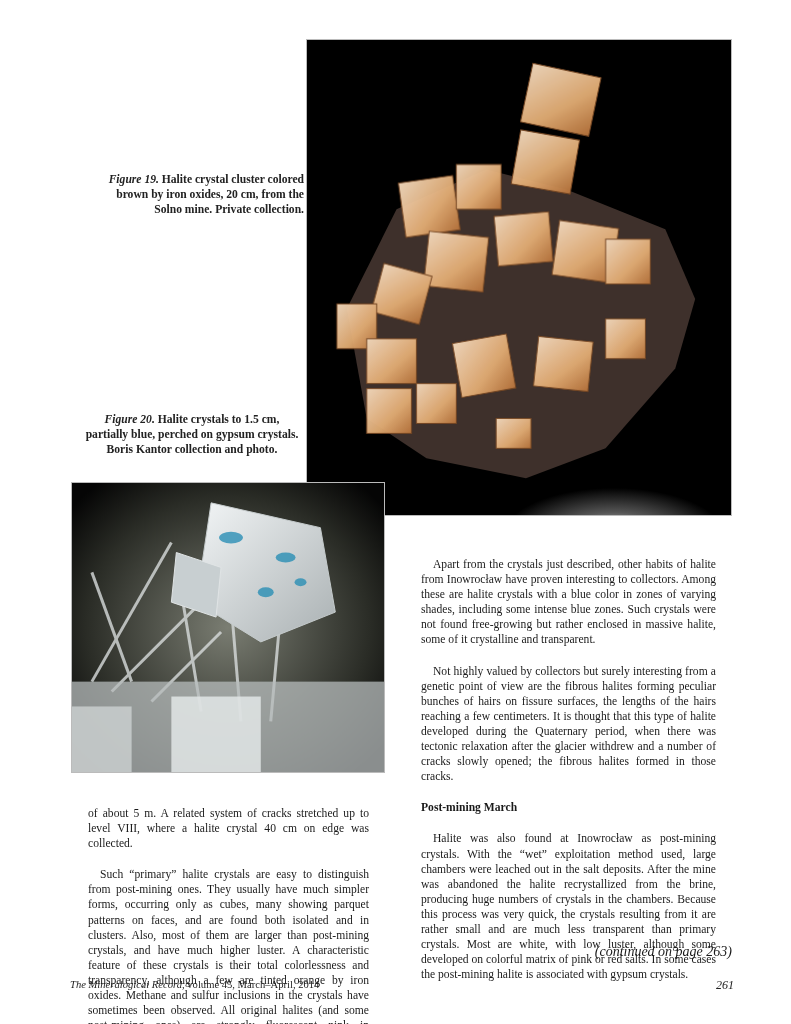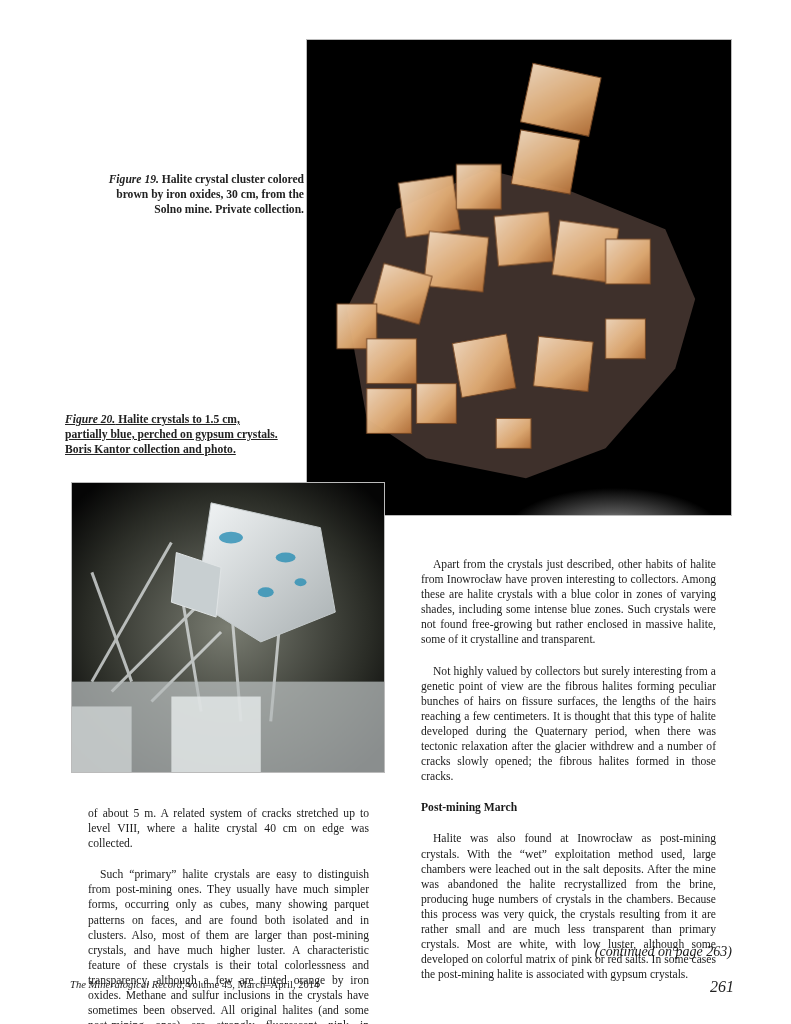--- a/index.html
+++ b/index.html
@@ -10,21 +10,21 @@
     }
     .caption {
       position: absolute;
       font-weight: bold;
       font-size: 11.6px;
       line-height: 15px;
       color: #222;
     }
     .caption i { font-weight: bold; margin-top: 48px; }
     #cap19 { left: 96px; top: 172px; width: 208px; text-align: right; }
-    #cap20 { left: 65px; top: 412px; width: 220px; text-align: left; text-decoration: underline; }
+    #cap20 { left: 82px; top: 412px; width: 220px; text-align: center; }
 
     .photo { position: absolute; overflow: hidden; background: #000; }
     #fig19 { left: 306px; top: 39px; width: 426px; height: 477px; border: 1px solid #bbb; box-sizing: border-box; }
     #fig20 { left: 71px; top: 482px; width: 314px; height: 291px; border: 1px solid #bbb; box-sizing: border-box; }
     .photo svg { display: block; width: 100%; height: 100%; }
 
     .col {
       position: absolute;
       font-size: 11.6px;
       line-height: 15.1px;
@@ -33,27 +33,27 @@
     }
     .col p { margin: 16px; text-indent: 12px; }
     .col p.noindent { text-indent: 0; }
     #col-left { left: 72px; top: 790px; width: 313px; }
     #col-right { left: 405px; top: 541px; width: 327px; }
     .section-head { font-weight: bold; margin-top: 9px; text-indent: 0 !important; }
     #continued { position: absolute; left: 590px; top: 944px; width: 142px; text-align: right; font-style: italic; font-size: 14px; }
 
     #footer { position: absolute; left: 70px; top: 979px; width: 664px; font-size: 10.6px; color: #222; }
     #footer .journal { font-style: italic; text-align: center; }
-    #footer .page-num { position: absolute; right: 0; top: -1px; font-style: italic; font-size: 16px; }
+    #footer .page-num { position: absolute; right: 0; top: -1px; font-style: italic; font-size: 12px; }
   </style>
 </head>
 <body>
 
 <div id="cap19" class="caption">
-  <i>Figure 19.</i><span> Halite crystal cluster colored brown by iron oxides, 30 cm, from the Solno mine. Private collection.</span>
+  <i>Figure 19.</i><span> Halite crystal cluster colored brown by iron oxides, 20 cm, from the Solno mine. Private collection.</span>
 </div>
 
 <div id="fig19" class="photo">
   <svg viewBox="0 0 426 477" preserveAspectRatio="none">
     <defs>
       <radialGradient id="glow19" cx="0.62" cy="0.92" r="0.35">
         <stop offset="0" stop-color="#e8e8e8"></stop>
         <stop offset="0.5" stop-color="#555"></stop>
         <stop offset="1" stop-color="#000"></stop>
       </radialGradient>

